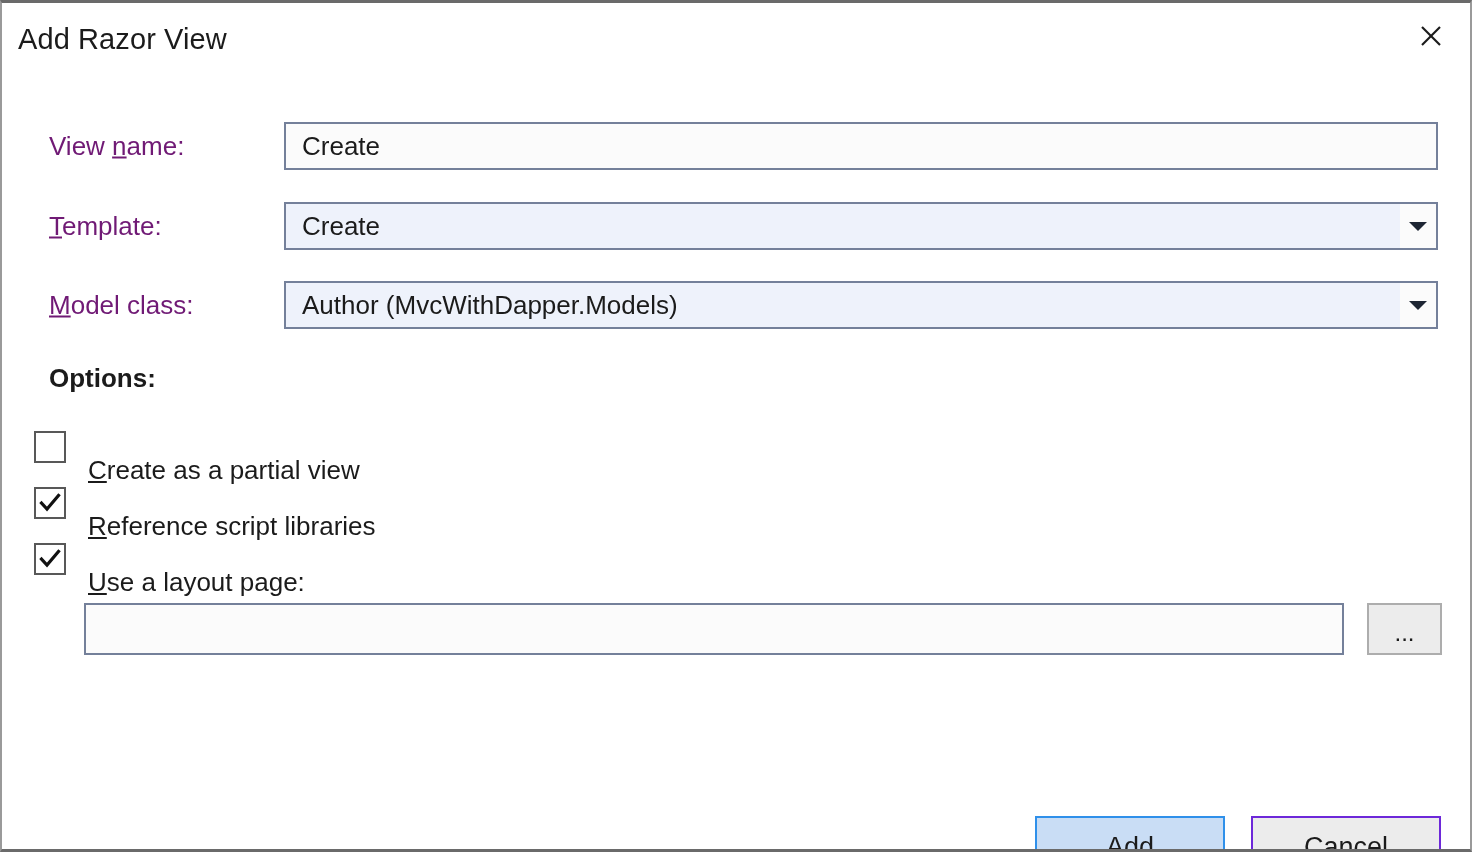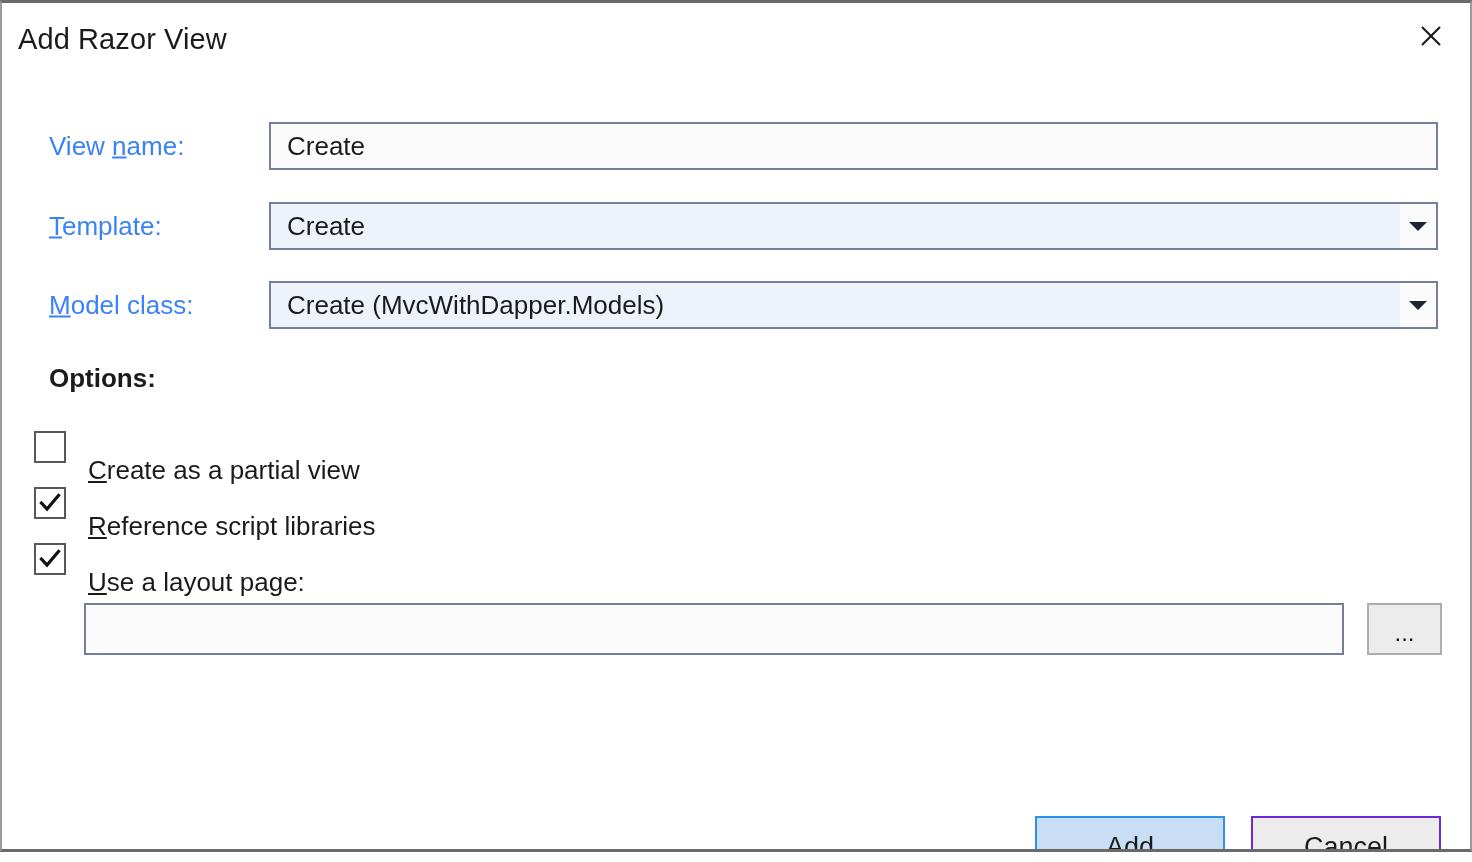--- a/index.html
+++ b/index.html
@@ -62,28 +62,28 @@
     left: 0;
     width: 100%;
     height: 48px;
   }
   .row-label {
     position: absolute;
     left: 47px;
     top: 50%;
     transform: translateY(-50%);
     font-size: 26px;
-    color: #3b82f6;
+    color: #701a75;
     white-space: nowrap;
   }
   .row-label u { text-decoration: underline; text-underline-offset: 2px; }
 
   .field {
     position: absolute;
-    left: 267px;
+    left: 282px;
     right: 32px;
     top: 0;
     height: 48px;
     box-sizing: border-box;
     border: 2px solid #74809a;
   }
   .field-text {
     position: absolute;
     left: 16px;
     top: 50%;
@@ -249,21 +249,21 @@
       <div class="field-text">Create</div>
       <div class="combo-button">
         <span class="caret"></span>
       </div>
     </div>
   </div>
 
   <div class="row" style="top:278px;">
     <div class="row-label"><span></span><u>M</u><span>odel class:</span></div>
     <div class="field combobox">
-      <div class="field-text">Create (MvcWithDapper.Models)</div>
+      <div class="field-text">Author (MvcWithDapper.Models)</div>
       <div class="combo-button">
         <span class="caret"></span>
       </div>
     </div>
   </div>
 
   <div class="options-label">Options:</div>
 
   <div class="checkrow" style="top:427px;">
     <span class="checkbox"></span>

